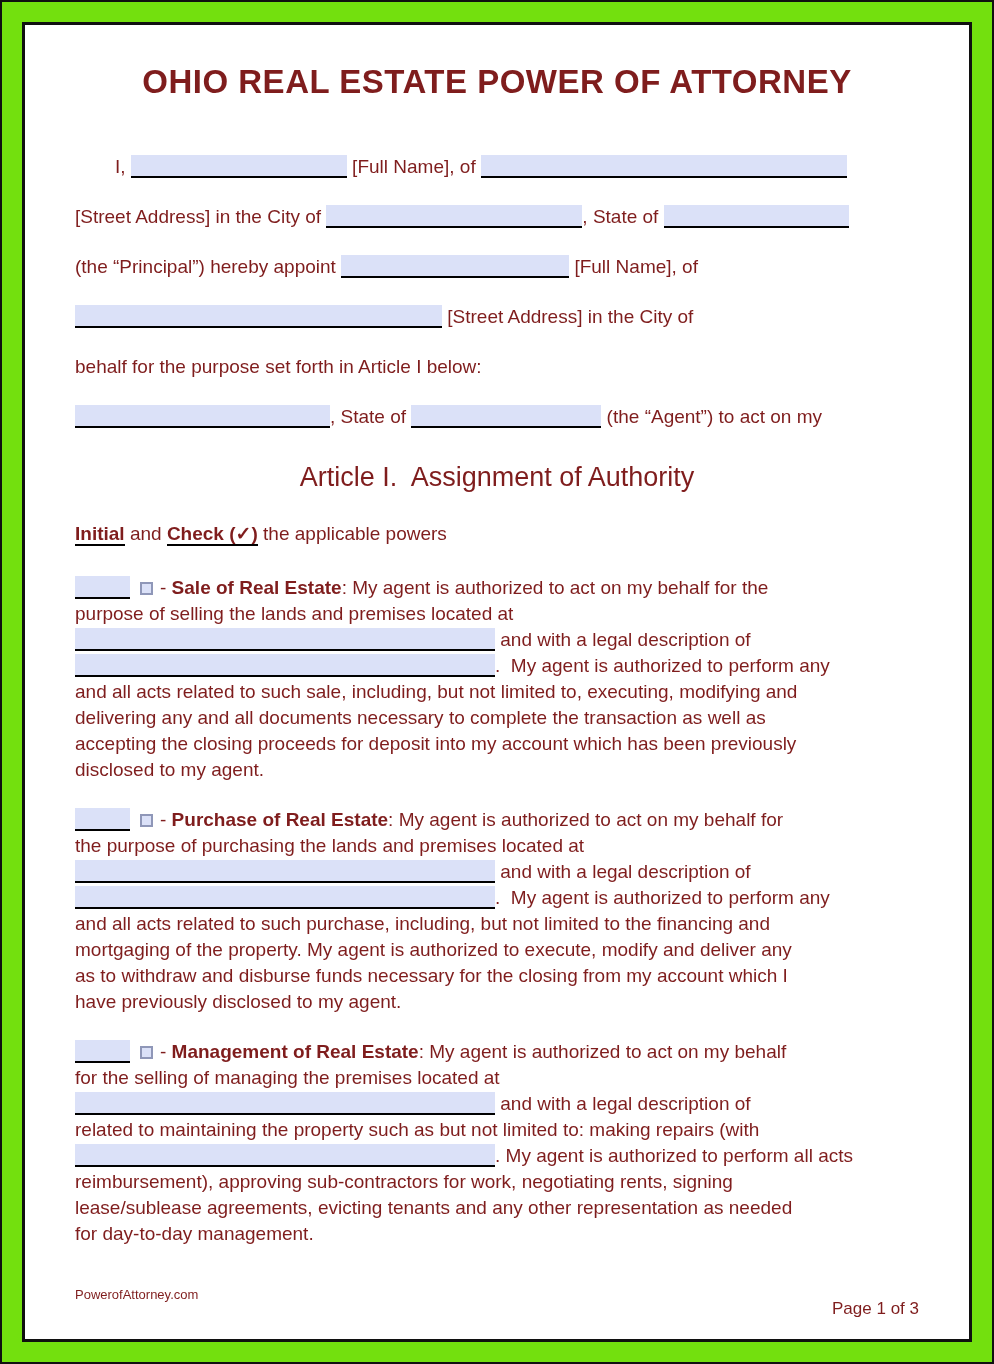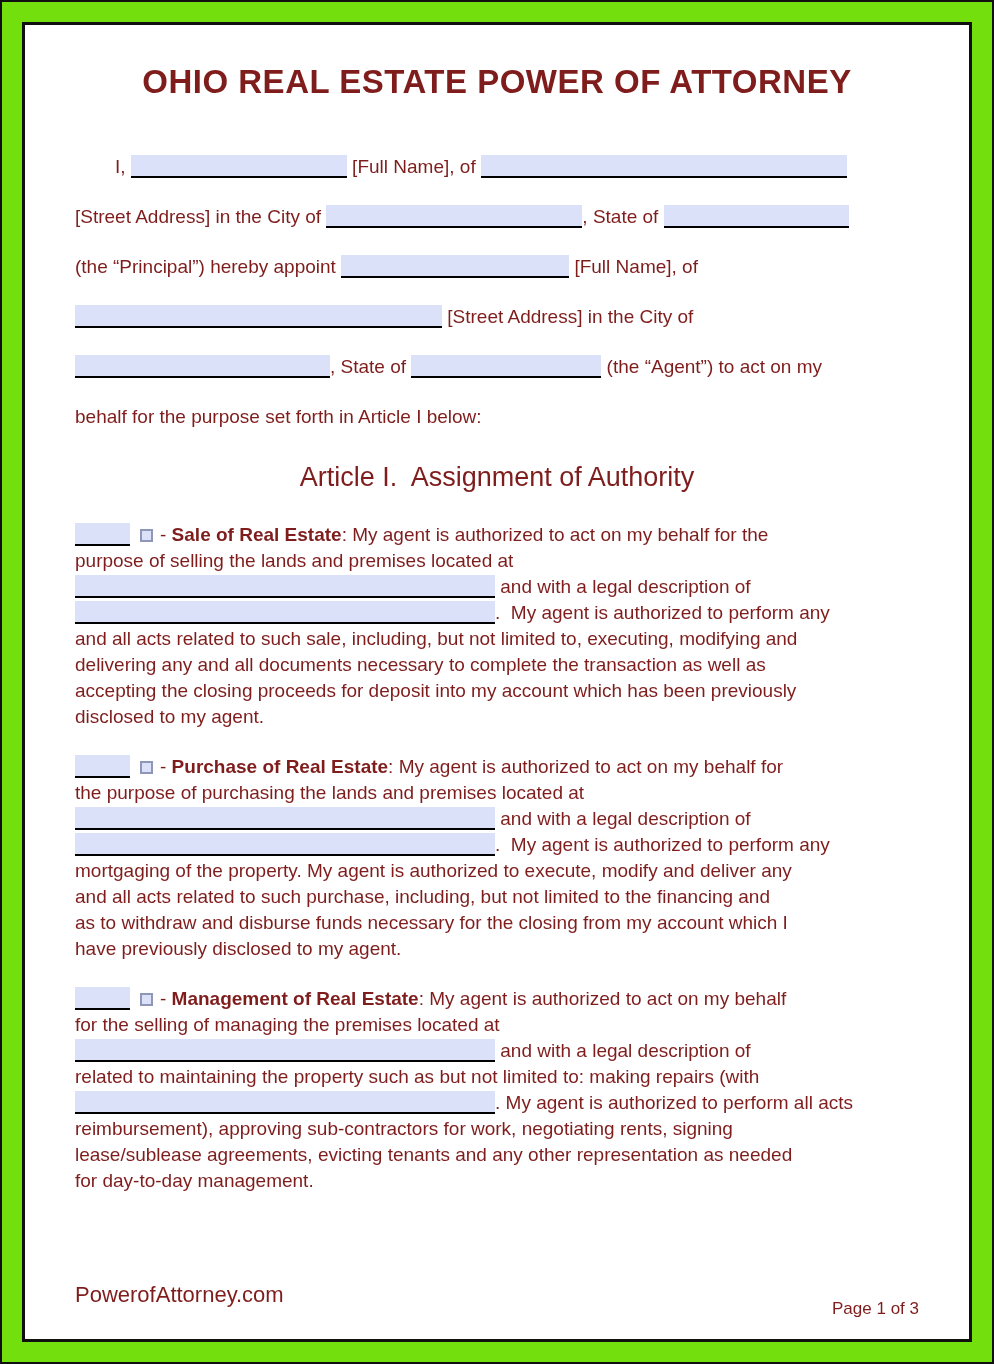--- a/index.html
+++ b/index.html
@@ -67,65 +67,66 @@
     width: 13px; height: 13px;
     background: #dbe1f8;
     border: 2px solid #8f97b8;
     vertical-align: -1px;
     margin: 0 7px 0 10px;
   }
   .b { font-weight: bold; }
   .u { border-bottom: 2px solid #000; padding-bottom: 0px; }
   .footer-left {
     position: absolute; left: 50px; bottom: 34px;
-    font-size: 22px; line-height: 20px; text-align: right;
+    font-size: 13px; line-height: 20px; text-align: right;
   }
   .footer-right {
     position: absolute; right: 50px; bottom: 20px;
     font-size: 17px; line-height: 20px;
   }
 </style>
 </head>
 <body>
 
 <div class="frame">
   <div class="page">
 
     <h1 class="doc-title">OHIO REAL ESTATE POWER OF ATTORNEY</h1>
 
     <div class="intro">
         <div class="intro-line" style="padding-left: 40px;"><span>I, </span><span class="blank" style="width: 216px;"></span><span> [Full Name], of </span><span class="blank" style="width: 366px;"></span></div>
         <div class="intro-line"><span>[Street Address] in the City of </span><span class="blank" style="width: 256px;"></span><span>, State of </span><span class="blank" style="width: 185px;"></span></div>
         <div class="intro-line"><span>(the “Principal”) hereby appoint </span><span class="blank" style="width: 228px;"></span><span> [Full Name], of</span></div>
         <div class="intro-line"><span class="blank" style="width: 367px;"></span><span> [Street Address] in the City of</span></div>
+        <div class="intro-line"><span>behalf for the purpose set forth in Article I below:</span></div>
         <div class="intro-line"><span class="blank" style="width: 255px;"></span><span>, State of </span><span class="blank" style="width: 190px;"></span><span> (the “Agent”) to act on my</span></div>
-        <div class="intro-line"><span>behalf for the purpose set forth in Article I below:</span></div>
       </div>
 
     <h2 class="article-heading">Article I.&nbsp; Assignment of Authority</h2>
 
+    <p class="instruction"><span class="b u">Initial</span><span> and </span><span class="b u">Check (✓)</span><span> the applicable powers</span></p>
 
     <div>
         <div class="section">
           <div class="line"><span class="blank" style="width: 55px;"></span><span class="checkbox"></span><span>- </span><span class="b">Sale of Real Estate</span><span>: My agent is authorized to act on my behalf for the</span></div>
           <div class="line"><span>purpose of selling the lands and premises located at</span></div>
           <div class="line"><span class="blank" style="width: 420px;"></span><span> and with a legal description of</span></div>
           <div class="line"><span class="blank" style="width: 420px;"></span><span>.&nbsp; My agent is authorized to perform any</span></div>
           <div class="line"><span>and all acts related to such sale, including, but not limited to, executing, modifying and</span></div>
           <div class="line"><span>delivering any and all documents necessary to complete the transaction as well as</span></div>
           <div class="line"><span>accepting the closing proceeds for deposit into my account which has been previously</span></div>
           <div class="line"><span>disclosed to my agent.</span></div>
         </div>
         <div class="section">
           <div class="line"><span class="blank" style="width: 55px;"></span><span class="checkbox"></span><span>- </span><span class="b">Purchase of Real Estate</span><span>: My agent is authorized to act on my behalf for</span></div>
           <div class="line"><span>the purpose of purchasing the lands and premises located at</span></div>
           <div class="line"><span class="blank" style="width: 420px;"></span><span> and with a legal description of</span></div>
           <div class="line"><span class="blank" style="width: 420px;"></span><span>.&nbsp; My agent is authorized to perform any</span></div>
+          <div class="line"><span>and all acts related to such purchase, including, but not limited to the financing and</span></div>
           <div class="line"><span>mortgaging of the property. My agent is authorized to execute, modify and deliver any</span></div>
-          <div class="line"><span>and all acts related to such purchase, including, but not limited to the financing and</span></div>
           <div class="line"><span>as to withdraw and disburse funds necessary for the closing from my account which I</span></div>
           <div class="line"><span>have previously disclosed to my agent.</span></div>
         </div>
         <div class="section">
           <div class="line"><span class="blank" style="width: 55px;"></span><span class="checkbox"></span><span>- </span><span class="b">Management of Real Estate</span><span>: My agent is authorized to act on my behalf</span></div>
           <div class="line"><span>for the selling of managing the premises located at</span></div>
           <div class="line"><span class="blank" style="width: 420px;"></span><span> and with a legal description of</span></div>
           <div class="line"><span>related to maintaining the property such as but not limited to: making repairs (with</span></div>
           <div class="line"><span class="blank" style="width: 420px;"></span><span>. My agent is authorized to perform all acts</span></div>
           <div class="line"><span>reimbursement), approving sub-contractors for work, negotiating rents, signing</span></div>

